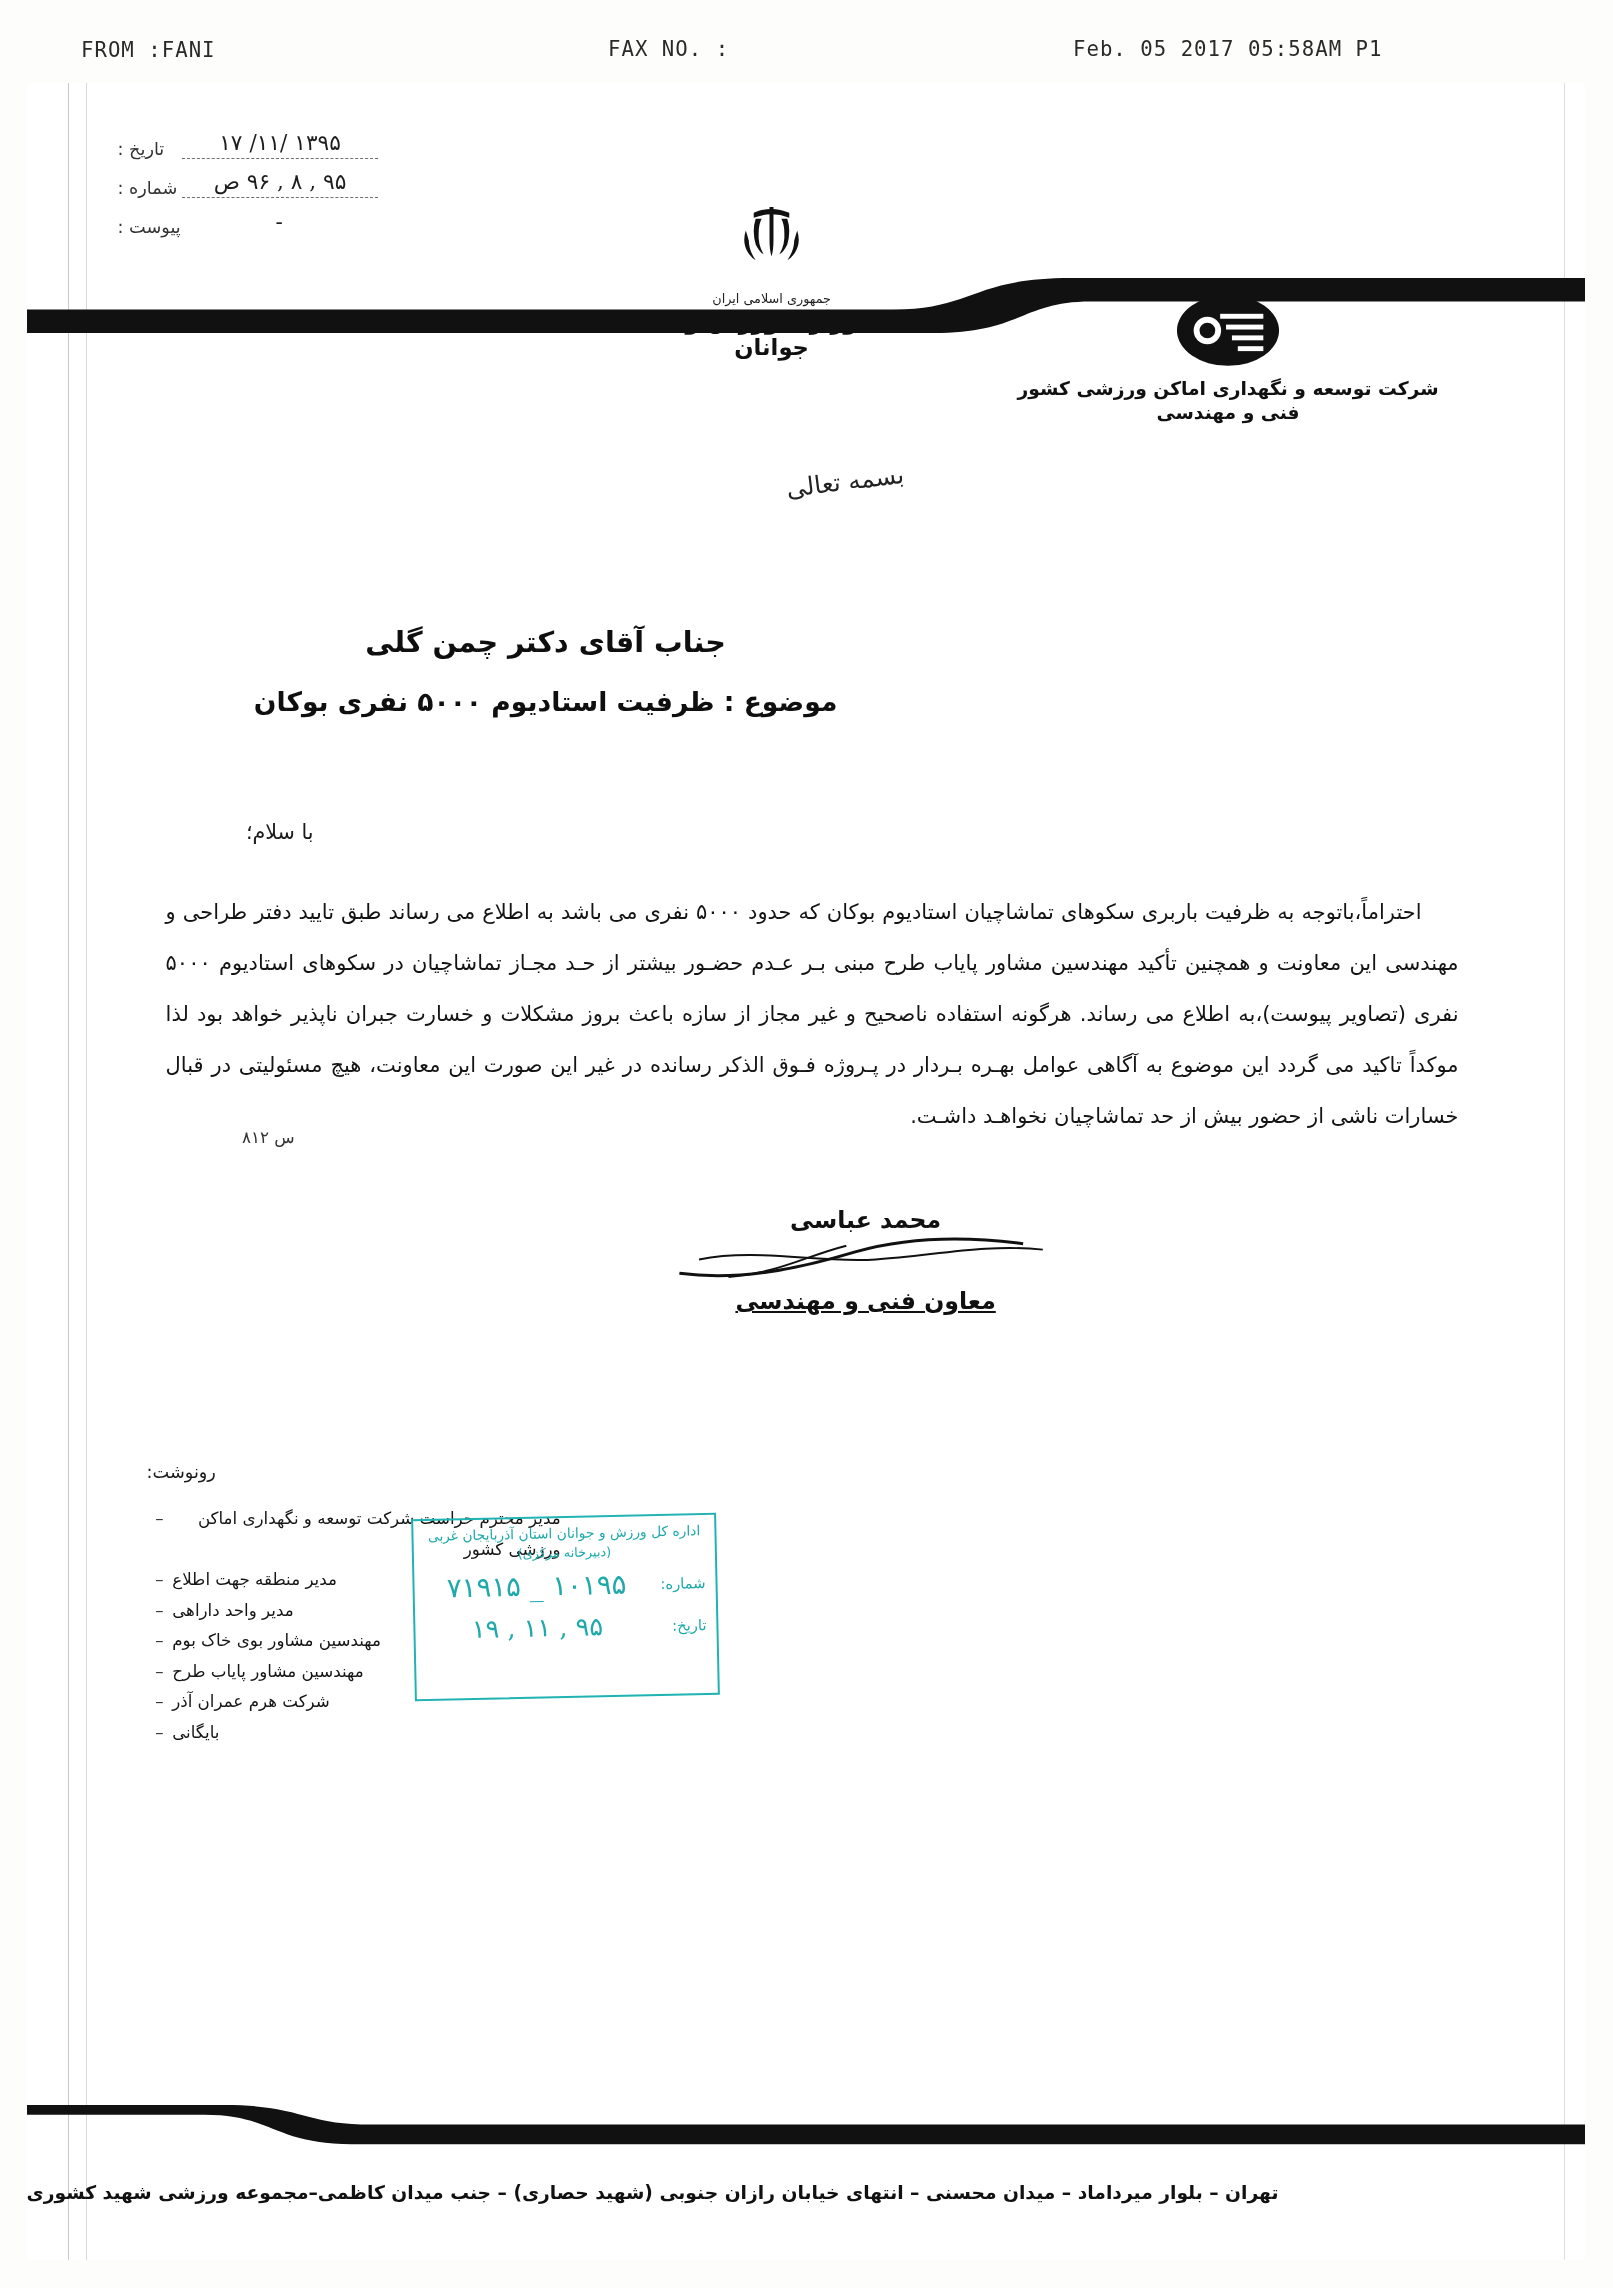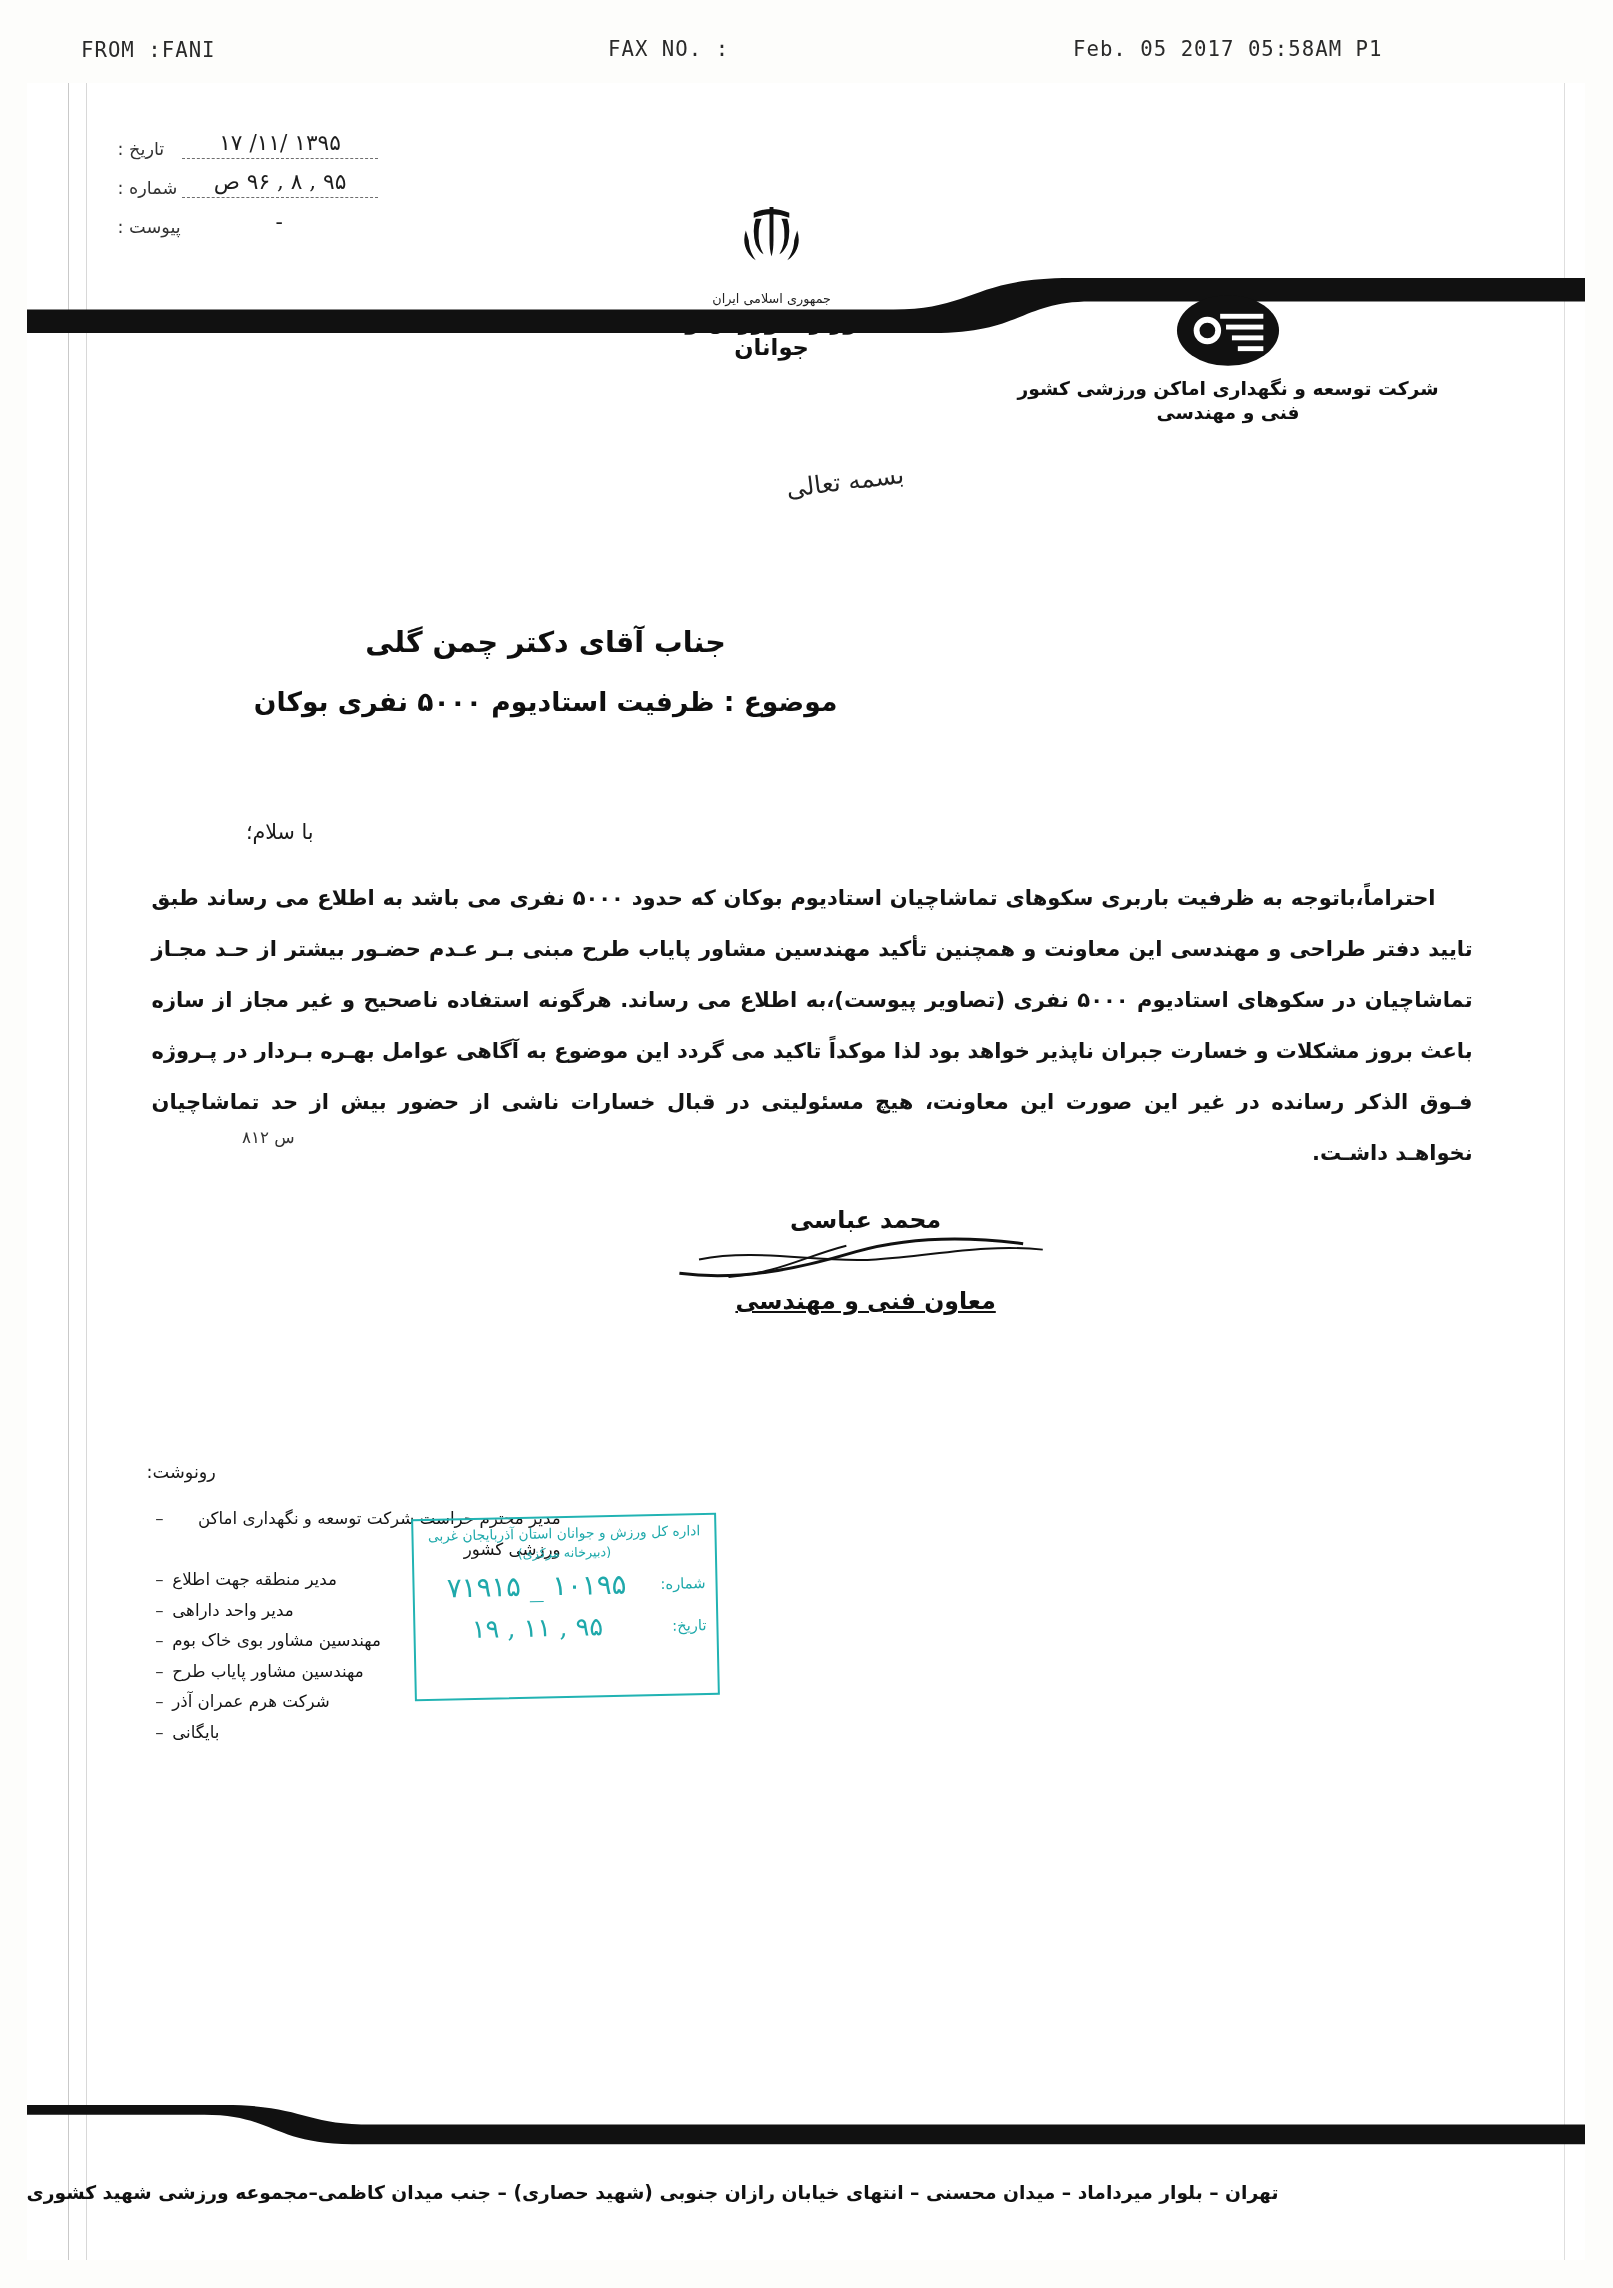--- a/index.html
+++ b/index.html
@@ -208,21 +208,21 @@
     top: 788px;
     right: 110px;
     width: 1325px;
     direction: rtl;
     text-align: justify;
     font-size: 21px;
     line-height: 51px;
     color: #141414;
     font-family: "DejaVu Sans", sans-serif;
   }
-  .body-text p { margin: 2px; text-indent: 37px; font-weight: bold; }
+  .body-text p { margin: 16px; text-indent: 37px; }
 
   .ref-code {
     position: absolute;
     top: 1044px;
     right: 1290px;
     font-size: 16.7px;
     color: #333;
     direction: rtl;
     font-family: "DejaVu Serif", serif;
   }

